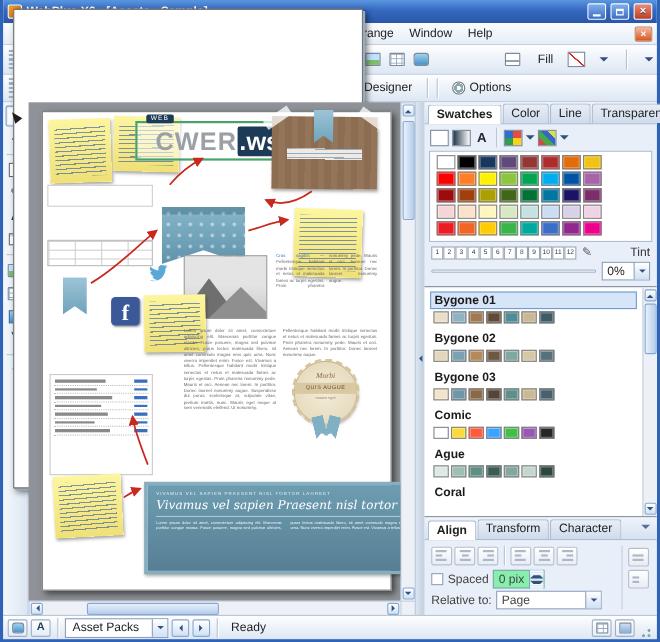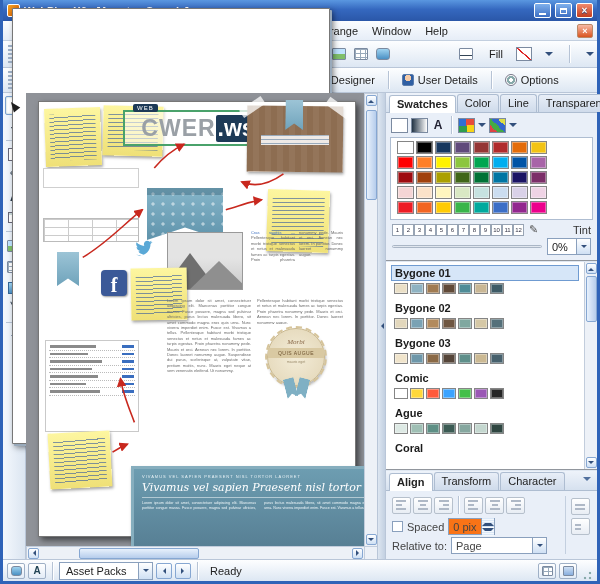--- a/index.html
+++ b/index.html
@@ -155,21 +155,21 @@
   .align-content { display:flex; padding:5px 6px; gap:6px; }
   .align-left-col { flex:1; }
   .align-row { display:flex; gap:2px; margin-bottom:4px; align-items:center; }
   .alic { width:19px; height:17px; border:1px solid #b6c0cc; background:linear-gradient(#fff,#e8edf4);
     border-radius:2px; display:flex; flex-direction:column; justify-content:center; gap:2px; padding:0 3px; }
   .alic i { display:block; height:2px; background:#aeb8c6; }
   .alic i.b1 { width:10px; } .alic i.b2 { width:6px; } .alic i.b3 { width:10px; }
   .alic.c i { margin:0 auto; } .alic.r i { margin-left:auto; }
   .align-form { display:flex; align-items:center; gap:4px; margin-top:2px; color:#444; }
   .checkbox { width:11px; height:11px; background:#fff; border:1px solid #8aa0bd; }
-  .spin { display:flex; align-items:center; border:1px solid #8aa0bd; background:#f97316; height:17px; }
+  .spin { display:flex; align-items:center; border:1px solid #8aa0bd; background:#86efac; height:17px; }
   .spin .val { padding:0 4px; min-width:30px; }
   .spin .arrows { display:flex; flex-direction:column; border-left:1px solid #8aa0bd; }
   .spin .arrows span { width:12px; height:8px; background:linear-gradient(#fff,#cfe0f4);
     display:flex; align-items:center; justify-content:center; }
   .align-right-col { width:26px; border-left:1px solid #c3cfdf; display:flex; flex-direction:column; gap:3px; padding:2px 0 0 5px; }
 
   
   .statusbar { height:22px; flex:0 0 22px; display:flex; align-items:center; gap:3px;
     background:linear-gradient(#fdfeff,#dde7f3); border-top:1px solid #b9c6d8; padding:0 4px; }
   .status-ic { width:18px; height:16px; border:1px solid #9fb0c6; border-radius:2px;
@@ -233,21 +233,21 @@
   .rosette { position:absolute; left:228px; top:226px; width:58px; height:58px; border-radius:50%;
     background:radial-gradient(#f3ecd8,#e2d5b5); outline:2px dashed #d6c49a; border:1px solid #c9b88f;
     box-shadow:1px 2px 3px rgba(0,0,0,.3); text-align:center; }
   .rosette .script { font-family:Liberation Serif, serif; font-style:italic; font-size:7px; color:#8a6a4a; margin-top:9px; }
   .rosette .band { margin-top:2px; background:#d9c9a2; font-size:5px; letter-spacing:.5px; color:#6d522f; padding:2px 0; }
   .rosette .small { font-size:3.5px; color:#9a8althea?; color:#9a8a6a; margin-top:2px; }
   .ros-ribbons { position:absolute; left:244px; top:276px; width:30px; height:20px; }
   .ros-ribbons span { position:absolute; width:11px; height:20px; background:#7fb0c4;
     clip-path:polygon(0 0,100% 0,100% 100%,50% 80%,0 100%); }
   .teal-panel { position:absolute; left:92px; top:336px; width:258px; height:84px;
-    background:linear-gradient(#6d9db1,#577f94); border:3px solid #86aebe; box-shadow:1px 2px 3px rgba(0,0,0,.35); padding:5px 8px;margin-top:28px; }
+    background:linear-gradient(#6d9db1,#577f94); border:3px solid #86aebe; box-shadow:1px 2px 3px rgba(0,0,0,.35); padding:5px 8px; }
   .tp-caps { font-size:4px; letter-spacing:1px; color:#e8f2f6; }
   .tp-script { font-family:"DejaVu Serif",serif; font-style:italic; font-size:11px; color:#fff; margin:2px 0 3px 0; }
   .tp-rule { height:1px; background:rgba(255,255,255,.5); margin-bottom:3px; }
   .tp-body { font-size:3.6px; line-height:1.4; color:#eef6f9; column-count:2; column-gap:8px; text-align:justify; }
   .arrows-svg { position:absolute; inset:0; width:100%; height:100%; pointer-events:none; }
 </style>
 </head>
 <body>
 
 <div class="window">
@@ -347,24 +347,20 @@
     <span class="btn">
       <span class="mini-ic mi-manager"></span>
       <span>Site Manager</span>
     </span>
     <span class="sep"></span>
     <span class="btn">
       <span class="mini-ic mi-scheme"></span>
       <span>Color Scheme Designer</span>
     </span>
     <span class="sep"></span>
-    <span class="btn">
-      <span class="mini-ic mi-user"></span>
-      <span>User Details</span>
-    </span>
     <span class="sep"></span>
     <span class="btn">
       <span class="mini-ic mi-options"></span>
       <span>Options</span>
     </span>
   </div>
 
   <div class="main">
 
     <div class="toolstrip">

